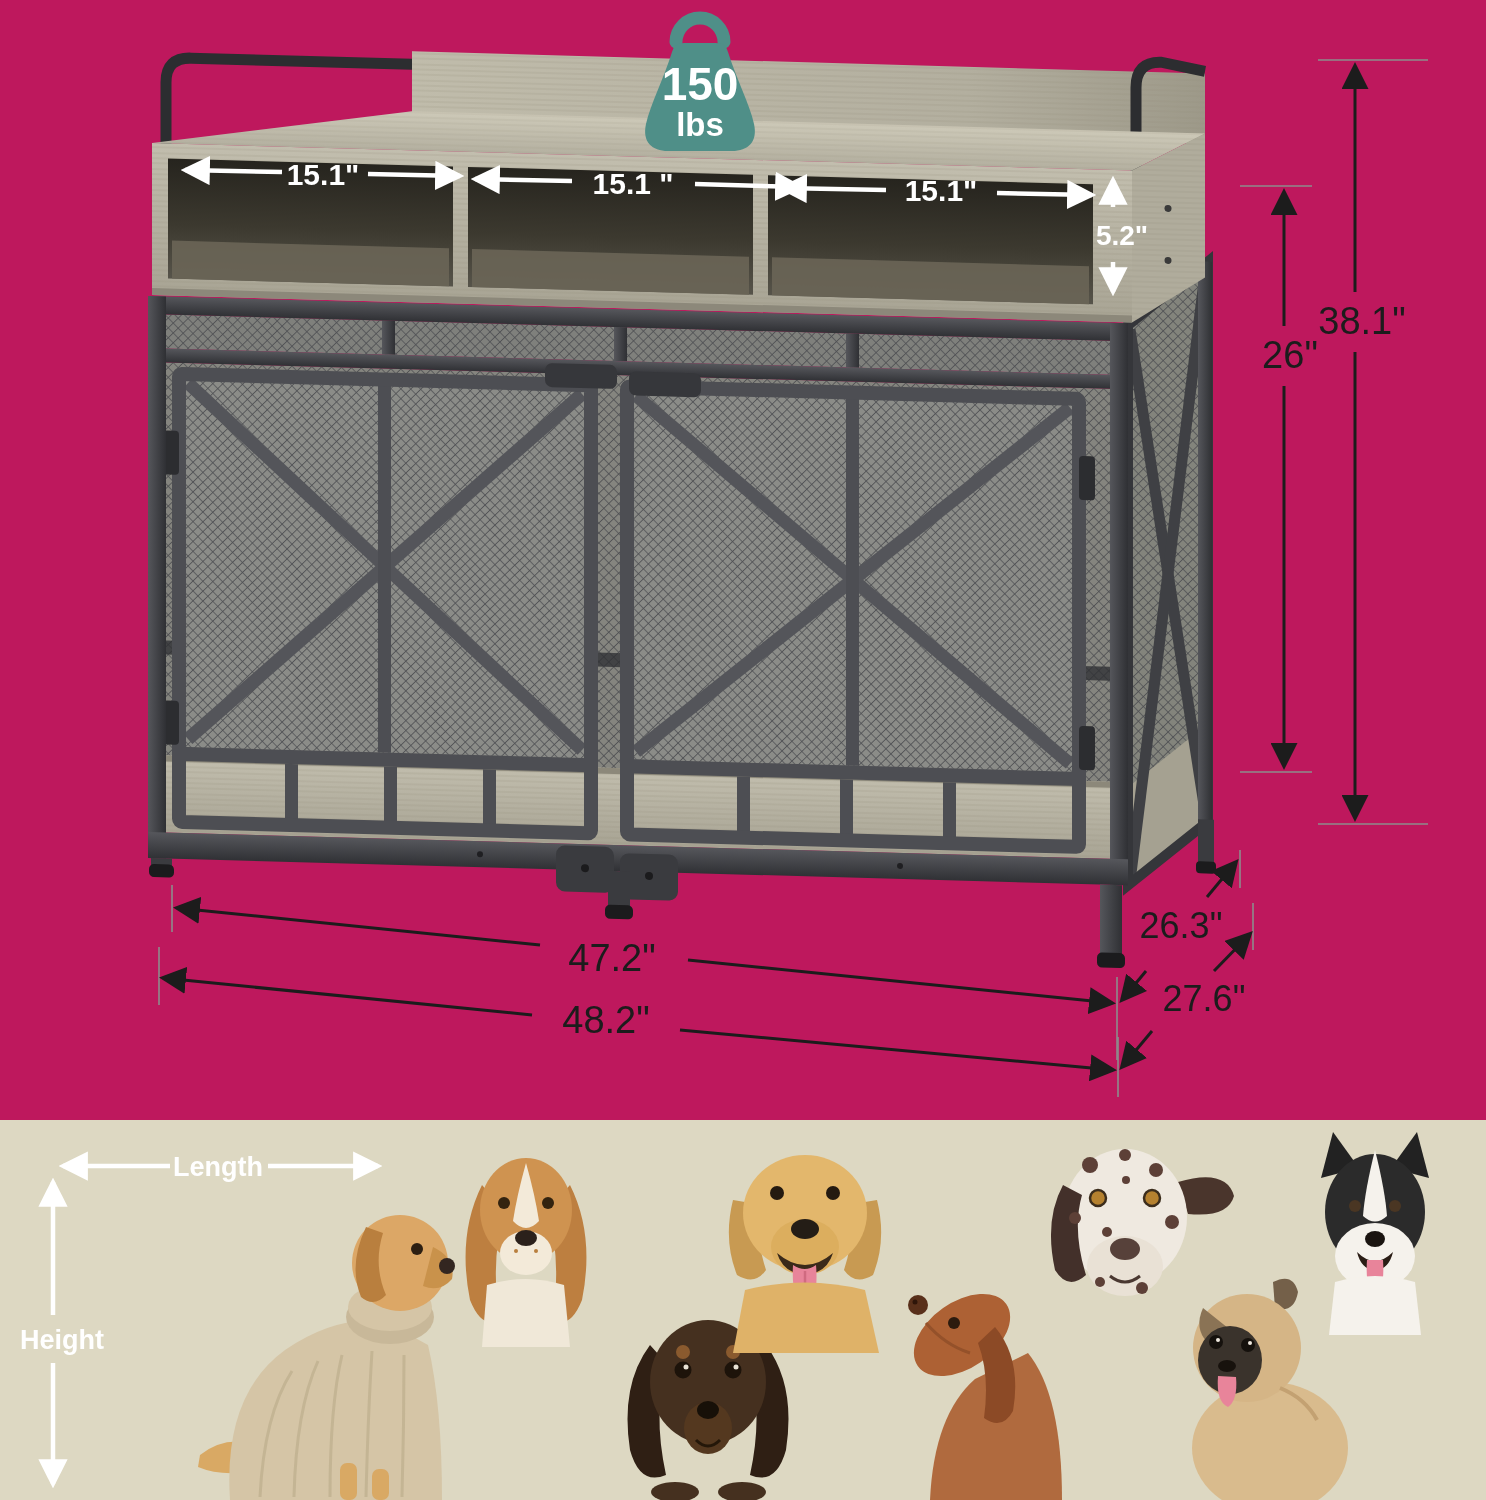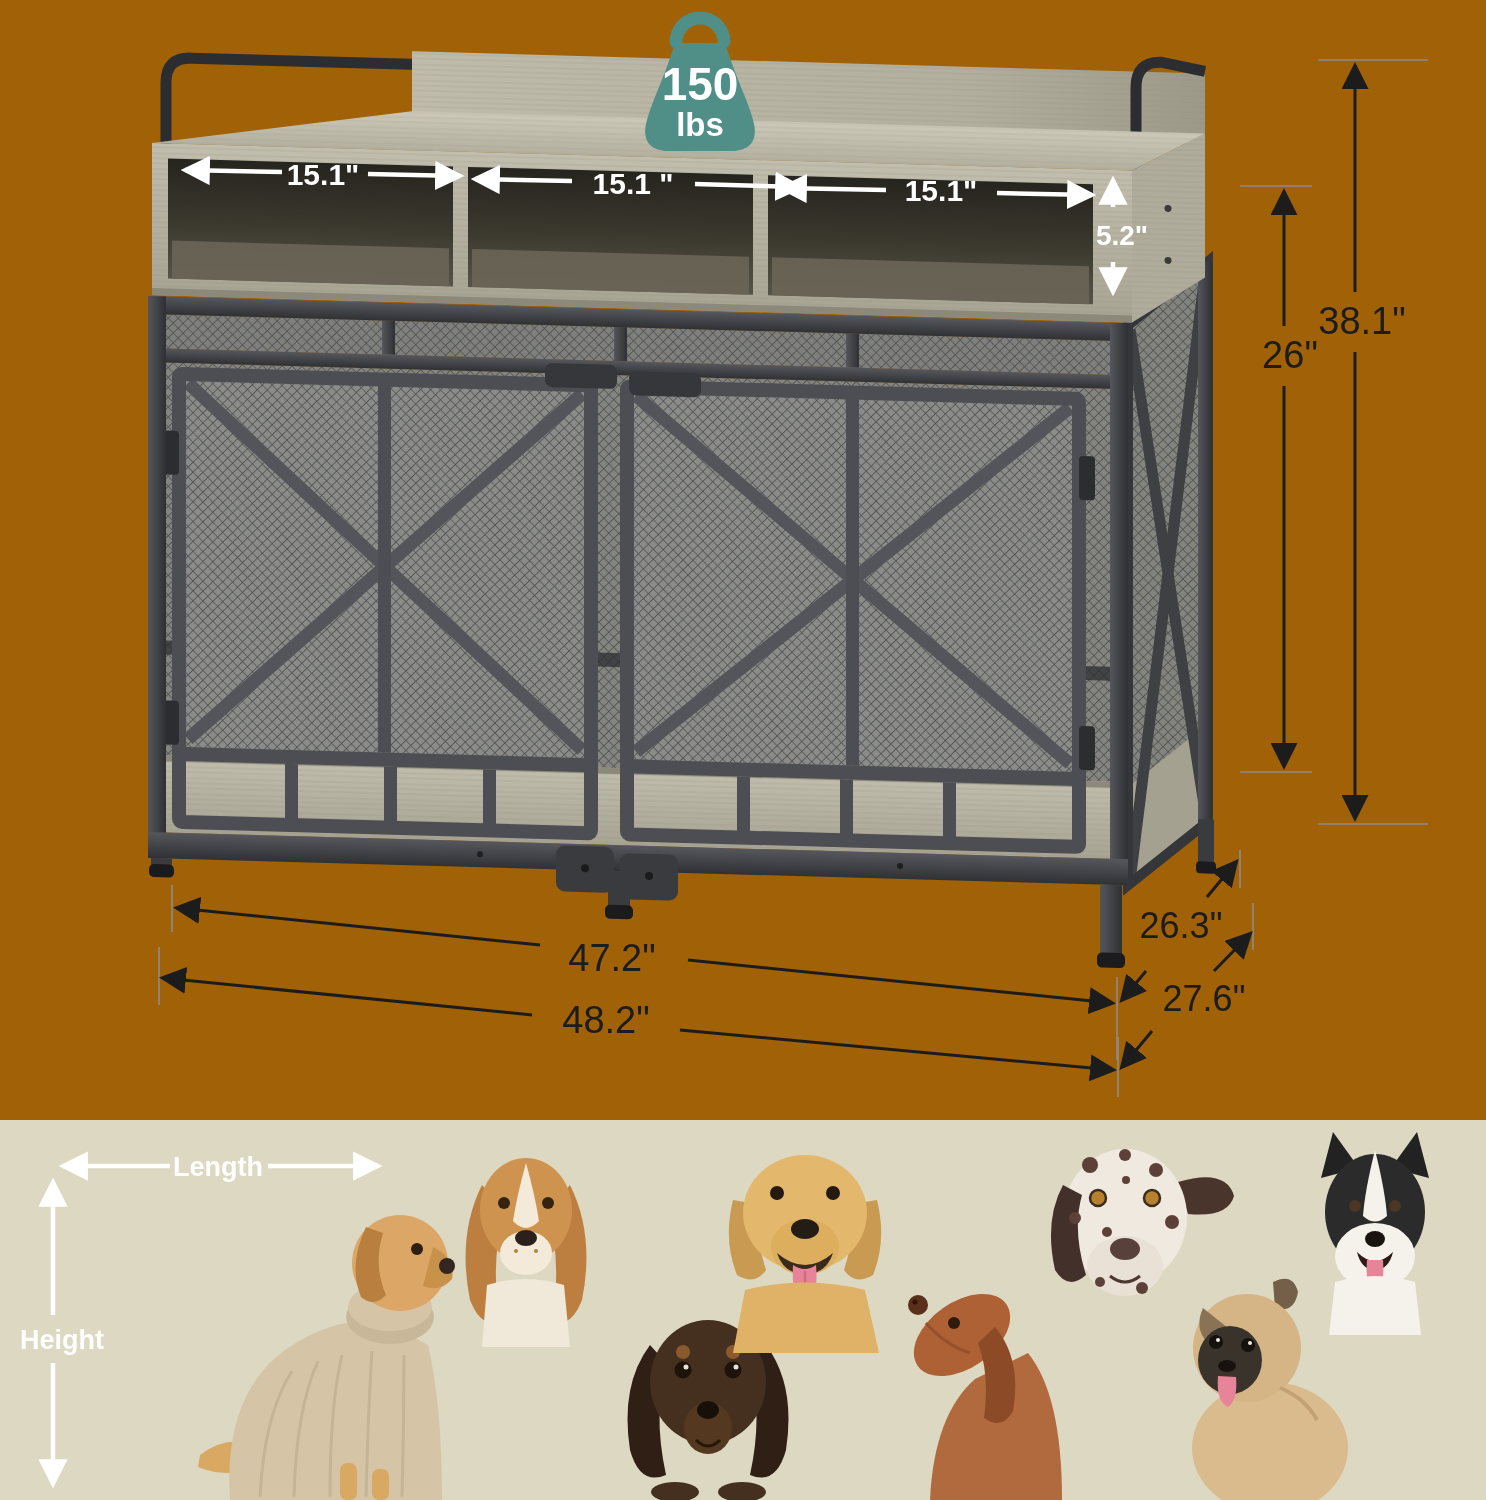--- a/index.html
+++ b/index.html
@@ -1,16 +1,16 @@
 <!DOCTYPE html>
 <html><head>
 <meta charset="utf-8">
 <style>
   html,body{margin:0;padding:0;background:#ffffff;}
-  .page{position:relative;width:1486px;height:1500px;background:#a16207;overflow:hidden;
+  .page{position:relative;width:1486px;height:1500px;background:#be185d;overflow:hidden;
         font-family:"Liberation Sans",sans-serif;}
   .layer{position:absolute;left:0;}
   #product-svg{top:0;}
   #strip-svg{top:1120px;}
   text{font-family:"Liberation Sans",sans-serif;}
   .dim-k{font-size:38px;fill:#1c1c1c;}
   .dim-k-sm{font-size:36px;fill:#1c1c1c;}
   .dim-w{font-size:30px;font-weight:700;fill:#ffffff;}
   .dim-w-sm{font-size:28px;font-weight:700;fill:#ffffff;}
   .badge-num{font-size:46px;font-weight:700;fill:#ffffff;}

